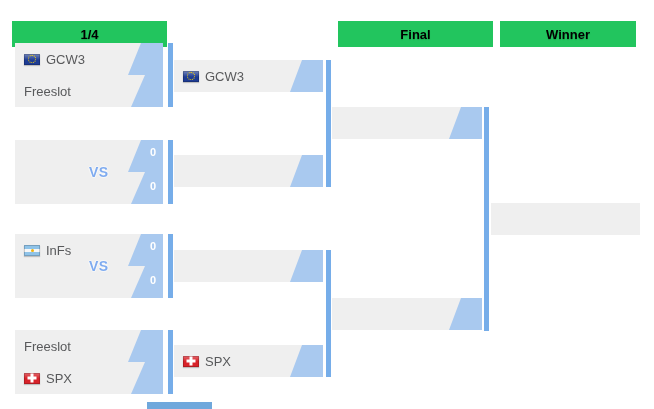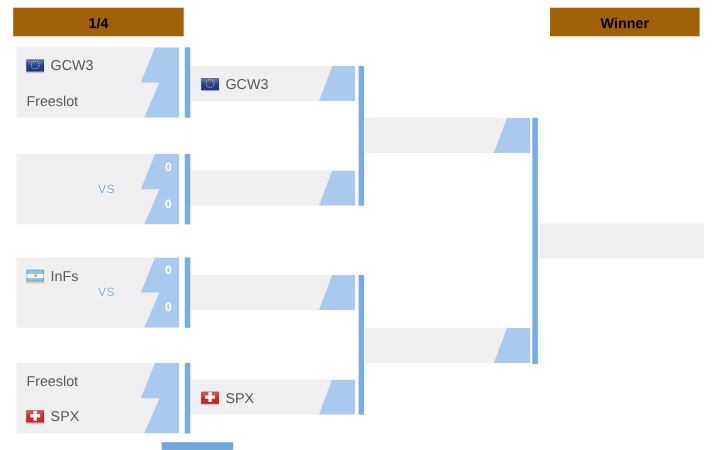--- a/index.html
+++ b/index.html
@@ -1,20 +1,20 @@
 <!DOCTYPE html>
 <html><head>
 <meta charset="utf-8">
 <style>
   html,body{margin:0;padding:0;background:#ffffff;}
   #stage{position:relative;width:654px;height:409px;overflow:hidden;
          font-family:"Liberation Sans",sans-serif;background:#fff;}
 
   
-  .col-header{position:absolute;top:7px;height:26px;background:#a16207;
+  .col-header{position:absolute;top:21px;height:26px;background:#22c55e;
 яться    color:#fff;font-weight:bold;font-size:13px;display:flex;align-items:center;
     justify-content:center;text-shadow:0 1px 1px rgba(0,0,0,.15);}
   .col-header.h1{left:12px;width:155px;}
   .col-header.h2{left:175px;width:155px;}
   .col-header.h3{left:338px;width:155px;}
   .col-header.h4{left:500px;width:136px;}
 
   
   .box{position:absolute;background:#efefef;}
   .qf{left:15px;width:148px;height:64px;}
@@ -32,21 +32,21 @@
   .slant{position:absolute;top:0;right:0;width:33px;height:32px;background:#a9c9ef;
     clip-path:polygon(12px 0,33px 0,33px 32px,0 32px);z-index:1;}
 
   
   .score{position:absolute;right:3px;width:14px;text-align:center;color:#fff;
          font-size:11px;font-weight:bold;z-index:3;}
   .score.s1{top:6px;}
   .score.s2{top:40px;}
 
   .vs{position:absolute;left:74px;top:50%;transform:translateY(-50%);
-      font-size:11px;font-weight:normal;color:#7fabef;letter-spacing:.5px;z-index:3;
+      font-size:14px;font-weight:bold;color:#7fabef;letter-spacing:.5px;z-index:3;
       text-shadow:0 0 2px #fff,0 0 2px #fff,0 0 2px #fff;}
 
   
   .bar{position:absolute;width:5px;background:#76ade9;}
 
   
   .flag{position:relative;width:16px;height:11px;margin-right:6px;flex:0 0 16px;
         box-shadow:0 0 0 1px rgba(0,0,0,.18) inset, 0 1px 1px rgba(0,0,0,.2);
         background:#ccc;display:flex;align-items:center;justify-content:center;}
   .flag[data-flag="eu"]{background:linear-gradient(rgba(255,255,255,.38),rgba(255,255,255,0) 55%),#1e3c94;}
@@ -63,20 +63,21 @@
         width:3px;height:9px;background:#fff;transform:translate(-50%,-50%);}
 
   .sliver{position:absolute;background:#6fa8dc;}
 </style>
 </head>
 <body>
 
 <div id="stage">
 
   <div class="col-header h1">1/4</div>
+  <div class="col-header h3">Final</div>
   <div class="col-header h4">Winner</div>
 
   <div class="box qf" style="top:43px">
     <div class="zigzag"></div>
     <div class="row">
       <span class="flag" data-flag="eu"></span>
       <span class="pname">GCW3</span>
     </div>
     <div class="row">
 

